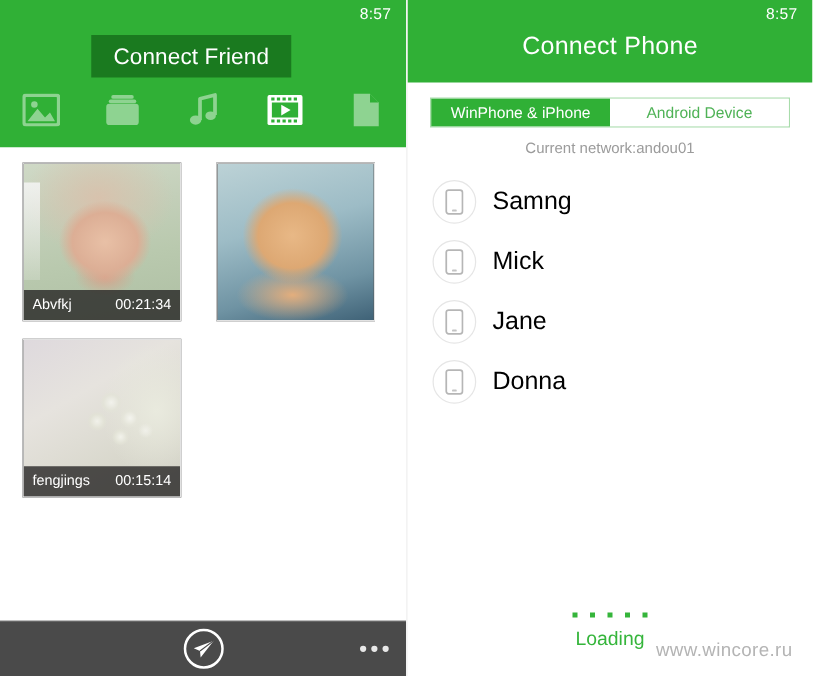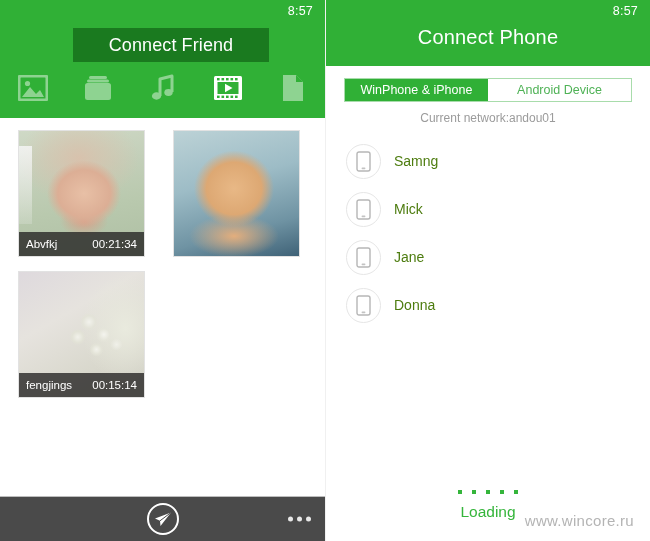--- a/index.html
+++ b/index.html
@@ -47,21 +47,21 @@
     color: #ffffff;
     font-size: 12.5px;
     letter-spacing: 0.2px;
     margin-left: 35px;
   }
 
   .connect-friend-btn {
     position: absolute;
     left: 73px;
     top: 28px;
-    width: 196px;
+    width: 160px;
     height: 34px;
     background: #1a7a1f;
     border: none;
     color: #ffffff;
     font-size: 18px;
     font-family: "Liberation Sans", sans-serif;
     letter-spacing: 0.1px;
     line-height: 34px;
     text-align: center;
     padding: 0;
@@ -241,22 +241,22 @@
     border-radius: 50%;
     border: 1px solid #e6e6e6;
     display: flex;
     align-items: center;
     justify-content: center;
     flex: 0 0 auto;
     background: #ffffff;
   }
   .device-name {
     margin-left: 13px;
-    font-size: 14px;
-    color: #4d7c0f;
+    font-size: 20px;
+    color: #000000;
   }
 
   .spacer { flex: 1 1 auto; }
 
   .loading-block {
     text-align: center;
     padding-bottom: 20px;
     flex: 0 0 auto;
   }
   .loading-dots {

